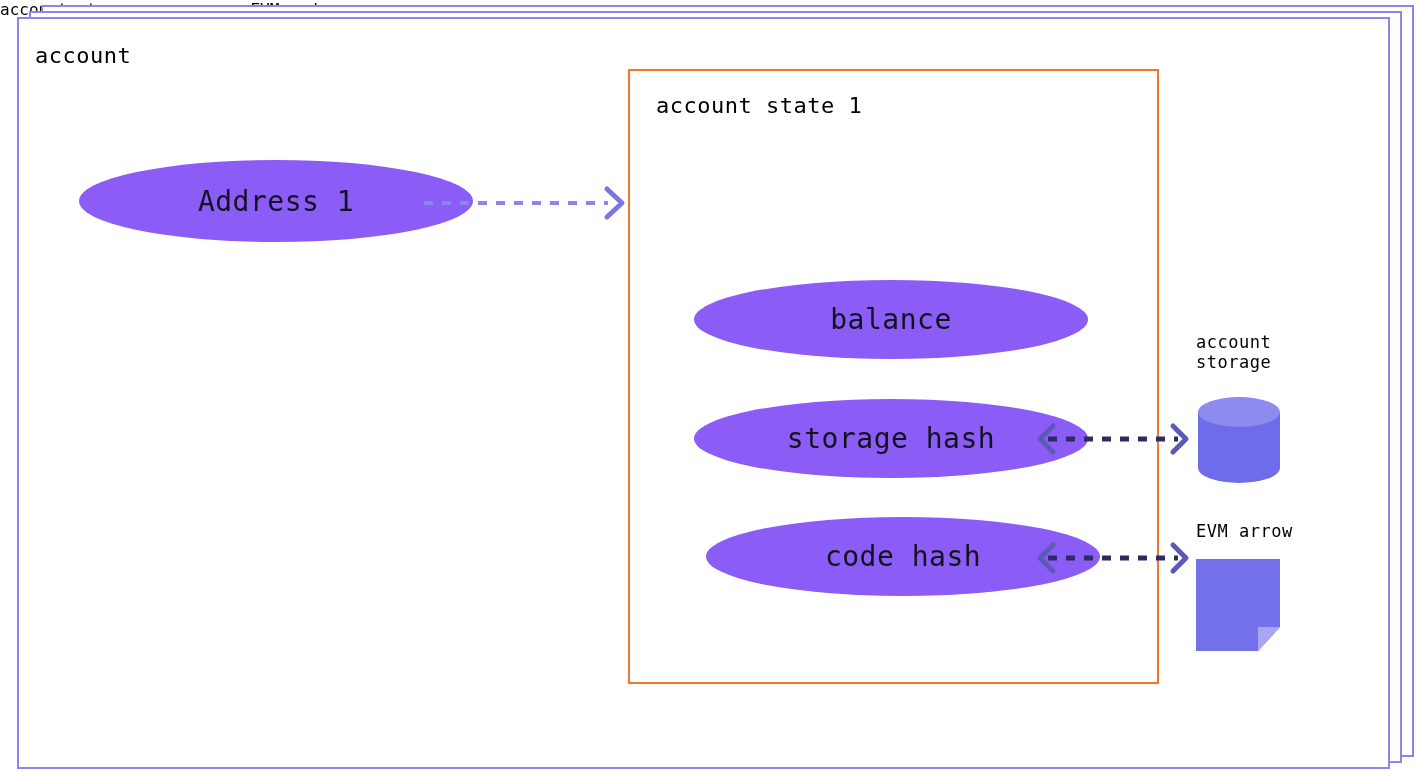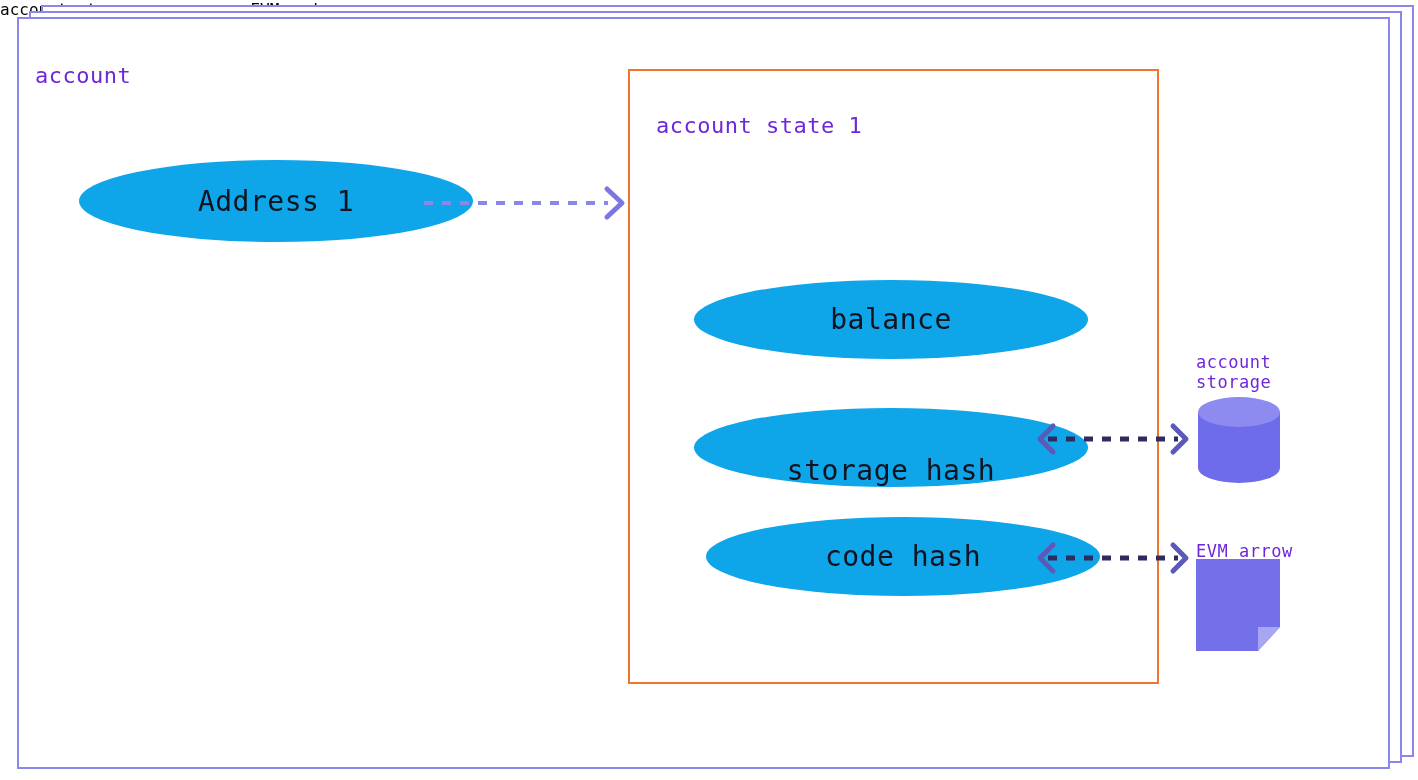--- a/index.html
+++ b/index.html
@@ -37,26 +37,25 @@
     width: 1373px;
     height: 714px;
     background: #ffffff;
     box-sizing: border-box;
     border: 2px solid #8b87ea;
     border-bottom: none;
   }
 
   .group-label {
     position: absolute;
-    color: #6d28d9;
+    color: #000000;
     font-size: 22px;
     letter-spacing: 0.5px;
     white-space: pre-line;
     line-height: 1.18;
-    margin-top: 20px;
   }
   .label-account { left: 35px; top: 43px; }
   .label-state   { left: 656px; top: 93px; }
   .label-storage { left: 1196px; top: 332px; font-size: 17px; }
   .label-evmcode { left: 1196px; top: 521px; font-size: 17px; }
 
   
   .state-box {
     position: absolute;
     left: 628px;
@@ -64,33 +63,33 @@
     width: 531px;
     height: 615px;
     border: 2px solid #f0762f;
     box-sizing: border-box;
     background: transparent;
   }
 
   
   .ellipse {
     position: absolute;
-    background: #0ea5e9;
+    background: #8b5cf6;
     border-radius: 50%;
     display: flex;
     align-items: center;
     justify-content: center;
     color: #13131f;
     font-size: 28px;
     letter-spacing: 0.5px;
   }
   .ell-address  { left: 79px;  top: 160px; width: 394px; height: 82px; }
   .ell-nonce    { left: 694px; top: 162px; width: 394px; height: 79px; }
   .ell-balance  { left: 694px; top: 280px; width: 394px; height: 79px; align-items: center; }
-  .ell-storage  { left: 694px; top: 408px; width: 394px; height: 79px; align-items: flex-end; }
+  .ell-storage  { left: 694px; top: 399px; width: 394px; height: 79px; }
   .ell-code     { left: 706px; top: 517px; width: 394px; height: 79px; }
 
   
   .arrow-svg {
     position: absolute;
     overflow: visible;
   }
   .arrow-address { left: 424px; top: 183px; }
   .arrow-storage { left: 1032px; top: 421px; }
   .arrow-code    { left: 1032px; top: 540px; }

